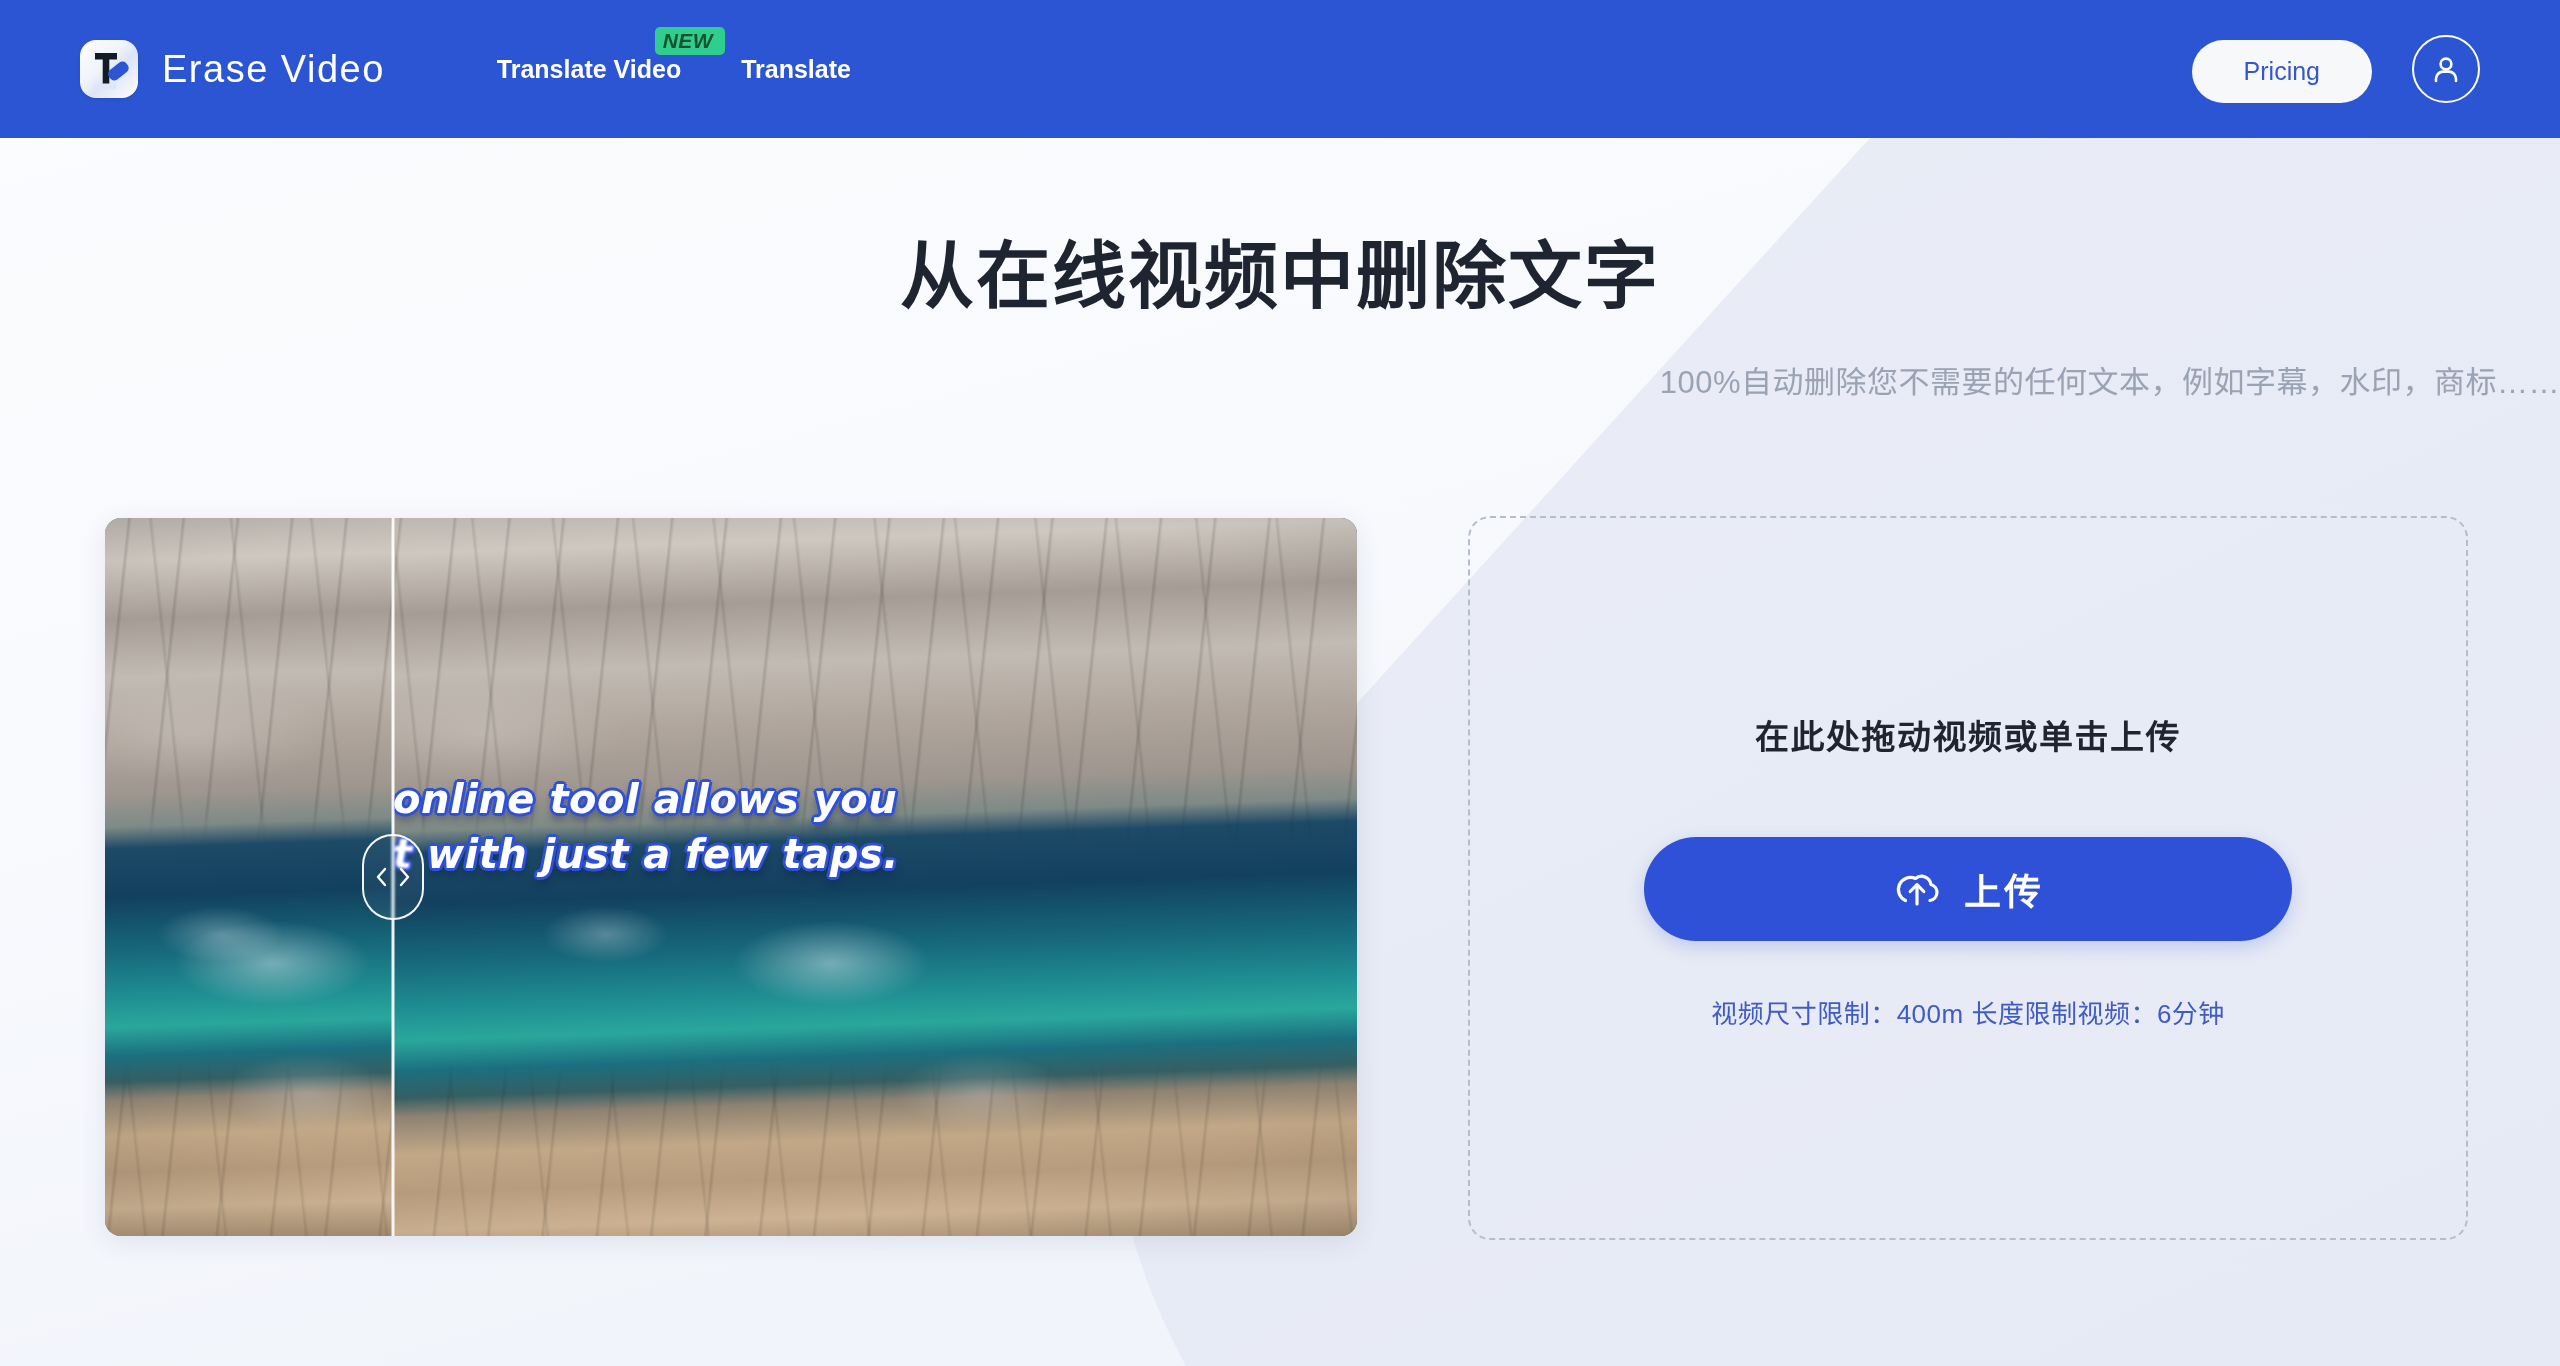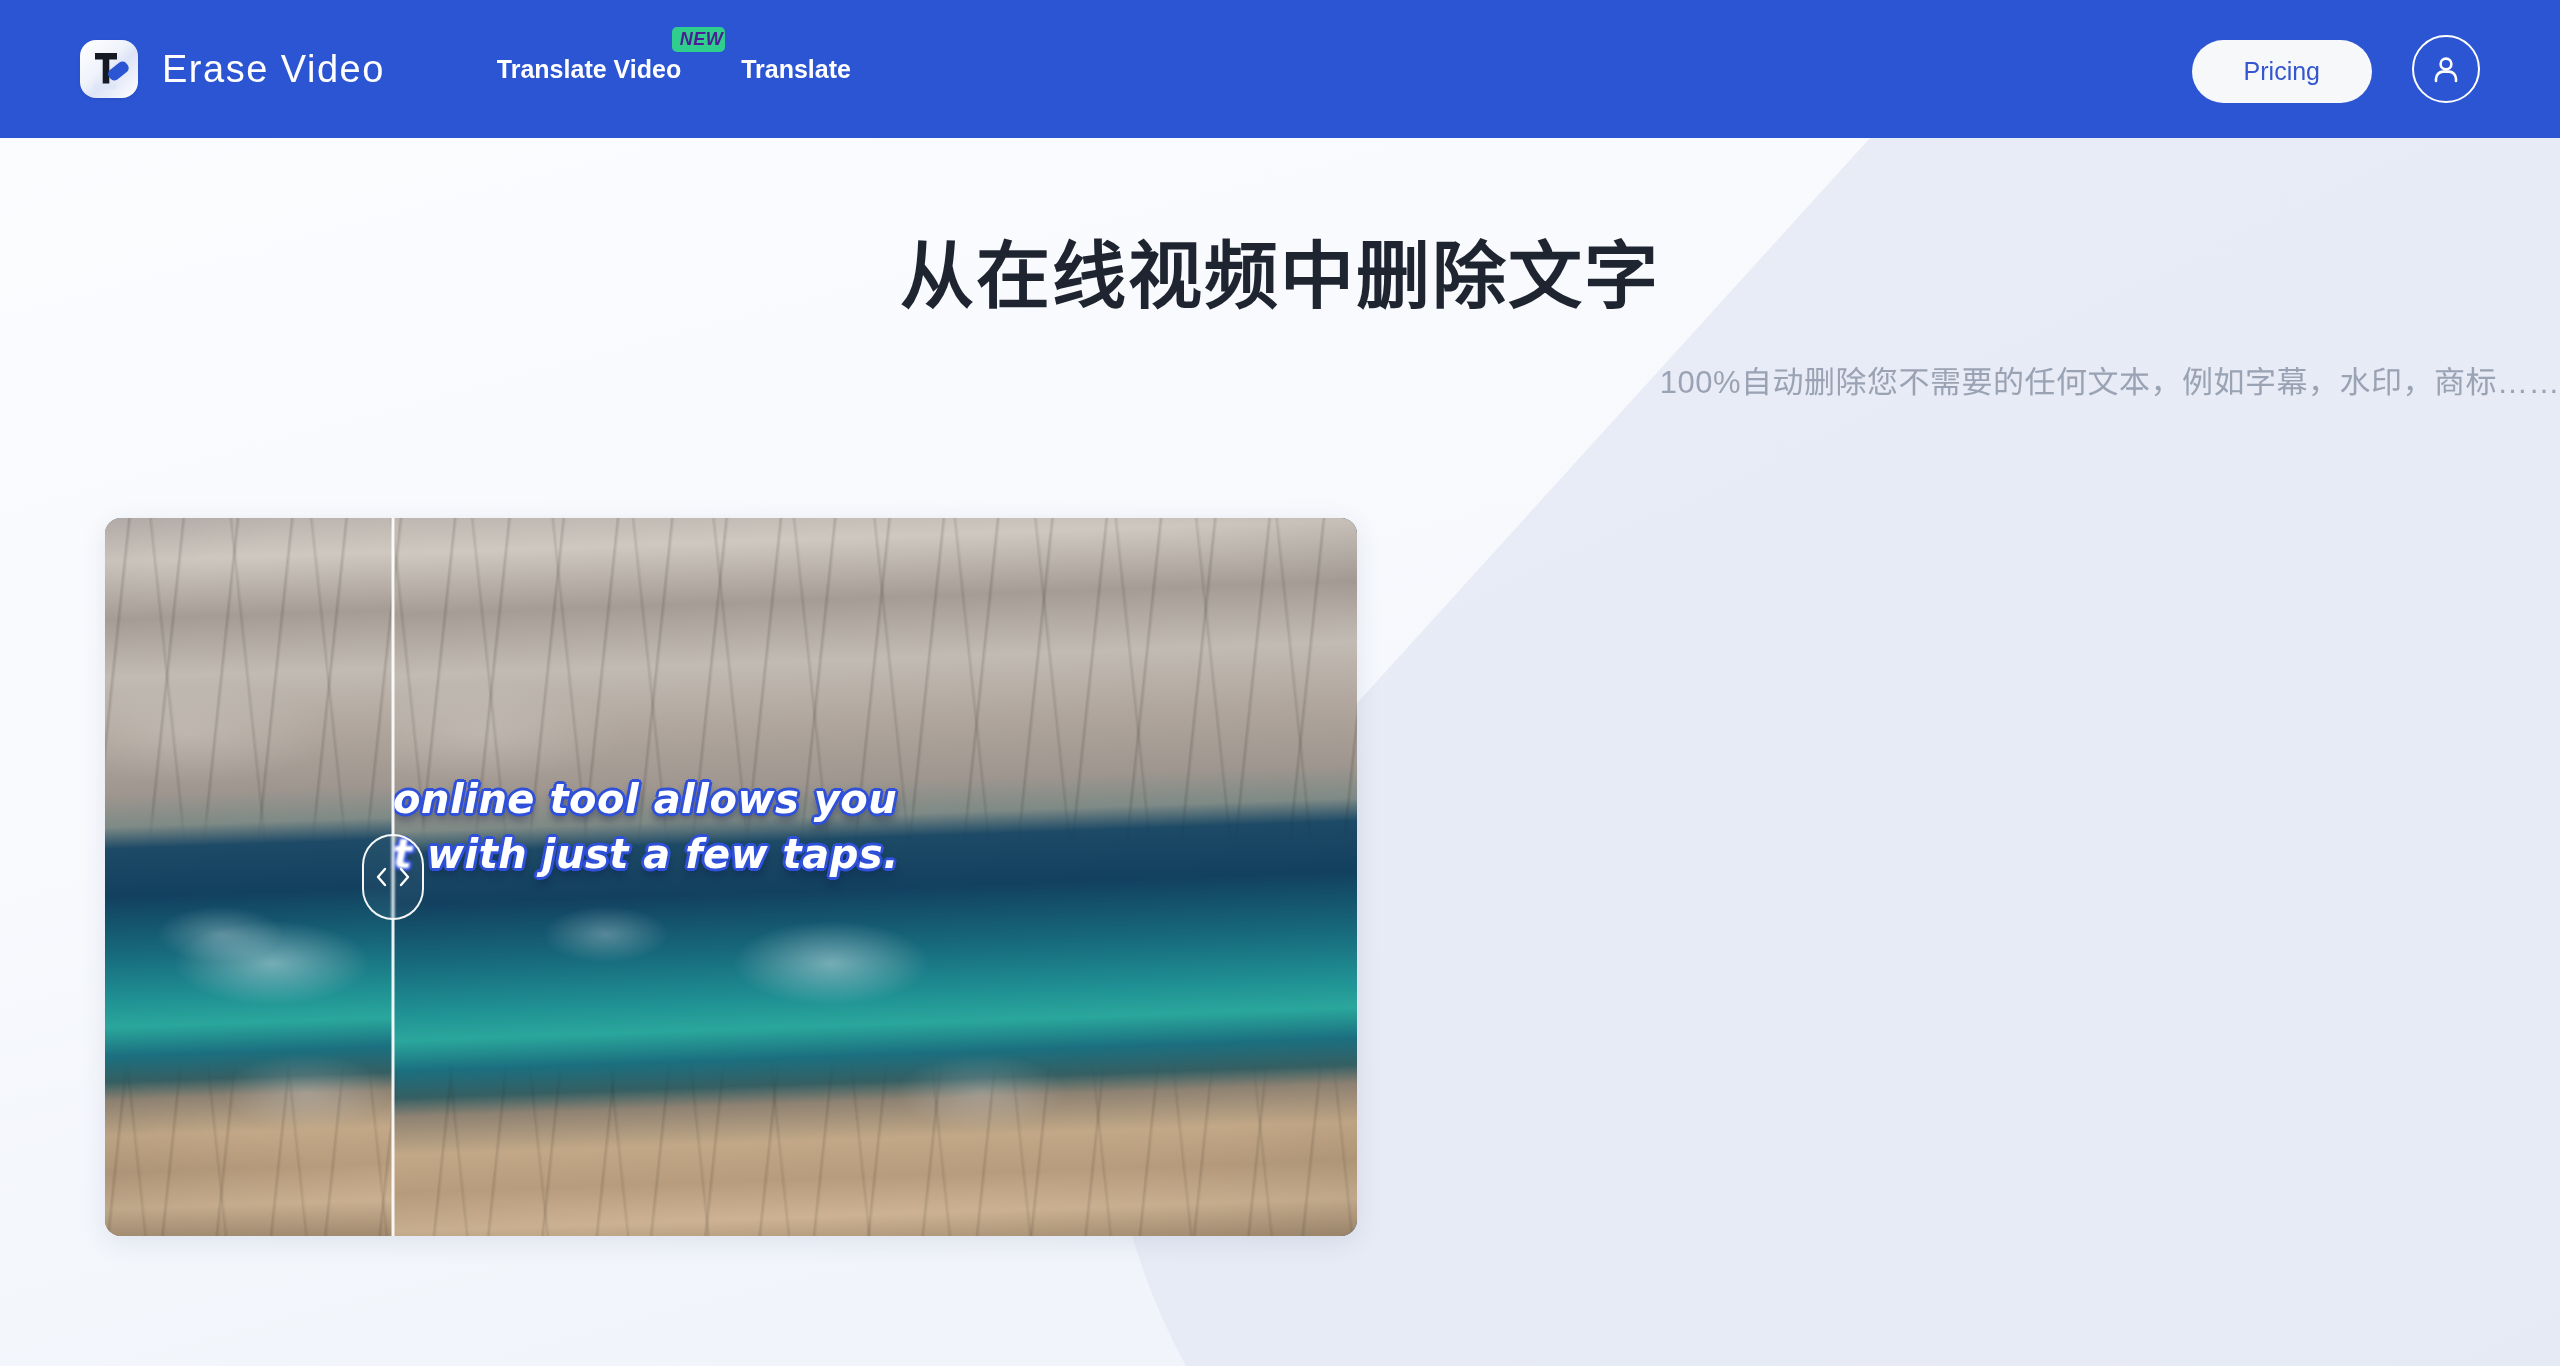--- a/index.html
+++ b/index.html
@@ -72,26 +72,26 @@
     white-space: nowrap;
     cursor: pointer;
     padding: 6px 2px;
   }
 
   .new-badge {
     position: absolute;
     top: -22px;
     right: -42px;
     background: #2fce8e;
-    color: #4c1d95;
-    font-size: 18px;
+    color: #14532d;
+    font-size: 21px;
     font-weight: 700;
     font-style: italic;
     letter-spacing: 0.5px;
-    padding: 3px 2px 4px 8px;
+    padding: 3px 12px 4px 8px;
     border-radius: 5px;
     line-height: 1;
   }
 
   .header-right {
     margin-left: auto;
     margin-right: 80px;
     display: flex;
     align-items: flex-end;
     gap: 40px;
@@ -446,14 +446,28 @@
     <div class="divider-handle">
       <svg width="14" height="22" viewBox="0 0 14 22" fill="none" stroke="#ffffff" stroke-width="2.4" stroke-linecap="round" stroke-linejoin="round">
         <path d="M10 3 L3 11 L10 19"></path>
       </svg>
       <svg width="14" height="22" viewBox="0 0 14 22" fill="none" stroke="#ffffff" stroke-width="2.4" stroke-linecap="round" stroke-linejoin="round">
         <path d="M4 3 L11 11 L4 19"></path>
       </svg>
     </div>
   </div>
 
+  <div class="dropzone">
+    <div class="dz-title">在此处拖动视频或单击上传</div>
+
+    <button class="upload-btn">
+      <svg width="50" height="44" viewBox="0 0 50 44" fill="none" stroke="#ffffff" stroke-width="3.2" stroke-linecap="round" stroke-linejoin="round">
+        <path d="M13.5 33.5 A11.5 11.5 0 1 1 23.5 11.5 A9.5 9.5 0 0 1 39 17.5 A8.2 8.2 0 0 1 38 33.5"></path>
+        <path d="M25 37 V18"></path>
+        <path d="M18.2 24.5 L25 17.6 L31.8 24.5"></path>
+      </svg>
+      <span>上传</span>
+    </button>
+
+    <div class="dz-note">视频尺寸限制：400m  长度限制视频：6分钟</div>
+  </div>
 
 </div>
 
 </body></html>

